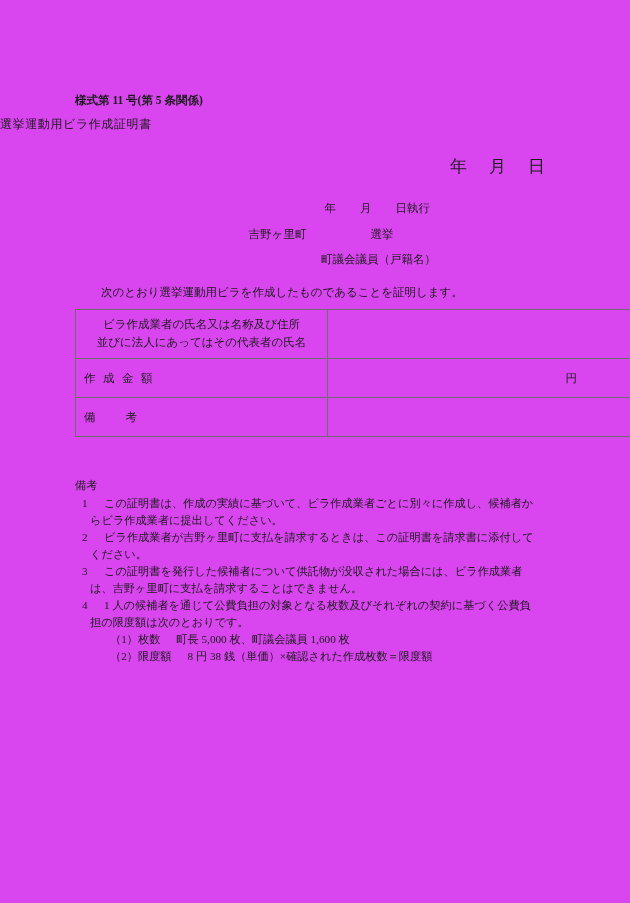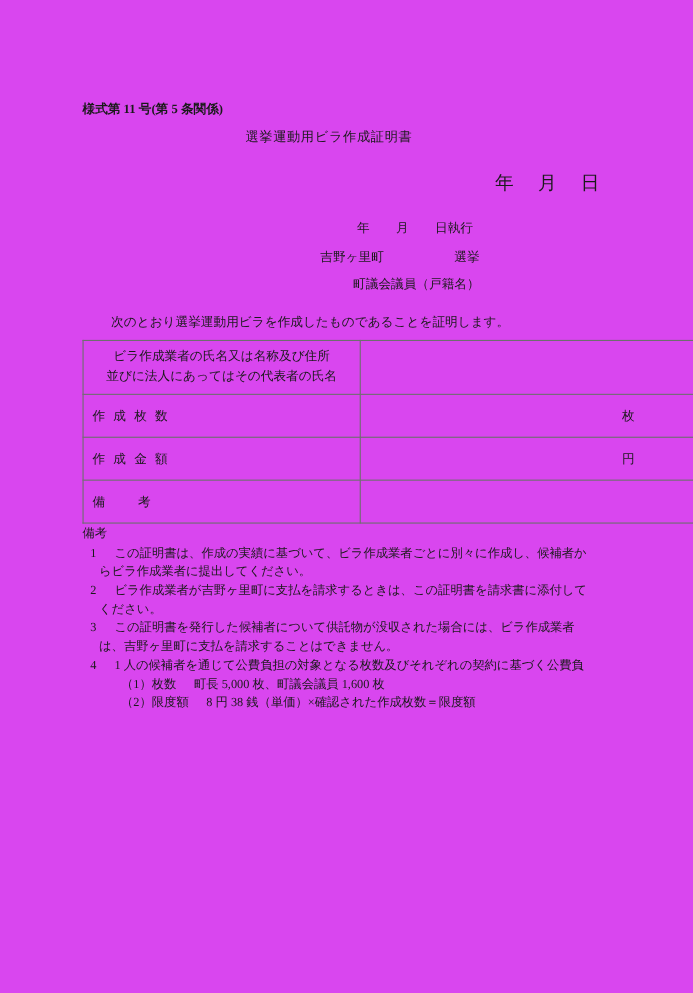--- a/index.html
+++ b/index.html
@@ -31,21 +31,21 @@
     line-height: 1.5;
     white-space: nowrap;
     font-weight: bold;
   }
 
   .doc-title {
     position: absolute;
     left: 0;
     right: 0;
     top: 116px;
-    text-align: center;
+    text-align: left;
     font-size: 12px;
     letter-spacing: 0.6px;
     padding-right: 32px;
     white-space: nowrap;
   }
 
   .date-line {
     position: absolute;
     left: 0;
     top: 155px;
@@ -66,21 +66,21 @@
     line-height: 1;
   }
   .elect-row {
     display: block;
     white-space: nowrap;
     margin-bottom: 14px;
   }
   .elect-exec { text-align: right; padding-right: 6px; }
   .elect-exec .sp { display: inline-block; width: 24px; }
   .elect-town {
-    text-align: right;
+    text-align: center;
     padding-left: 206px;
   }
   .elect-town .gap { display: inline-block; width: 64px; }
   .elect-cand { text-align: right; padding-right: 0px; }
 
   
   .statement {
     position: absolute;
     left: 84px;
     top: 285px;
@@ -190,28 +190,20 @@
             <span>ビラ作成業者の氏名又は名称及び住所</span><br>
             <span>並びに法人にあってはその代表者の氏名</span>
           </div>
         </td>
         <td class="col-value">
           <span></span>
         </td>
       </tr>
       <tr class="row-std">
         <td class="col-label">
-          <span class="label-spaced">作成枚数</span>
-        </td>
-        <td class="col-value">
-          <span>枚</span>
-        </td>
-      </tr>
-      <tr class="row-std">
-        <td class="col-label">
           <span class="label-spaced">作成金額</span>
         </td>
         <td class="col-value">
           <span>円</span>
         </td>
       </tr>
       <tr class="row-std">
         <td class="col-label">
           <span class="label-wide">備考</span>
         </td>
@@ -246,19 +238,20 @@
       <span class="note-body">
         <span>この証明書を発行した候補者について供託物が没収された場合には、ビラ作成業者</span>
         <span class="cont">は、吉野ヶ里町に支払を請求することはできません。</span>
       </span>
     </div>
 
     <div class="note-item">
       <span class="note-num">4</span>
       <span class="note-body">
         <span>1 人の候補者を通じて公費負担の対象となる枚数及びそれぞれの契約に基づく公費負</span>
+        <span class="cont">担の限度額は次のとおりです。</span>
         <span class="sub-item"><span>（1）</span><span>枚数</span><span class="sgap"></span><span>町長 5,000 枚、町議会議員 1,600 枚</span></span>
         <span class="sub-item"><span>（2）</span><span>限度額</span><span class="sgap"></span><span>8 円 38 銭（単価）×確認された作成枚数＝限度額</span></span>
       </span>
     </div>
   </div>
 
 </div>
 
 </body></html>

